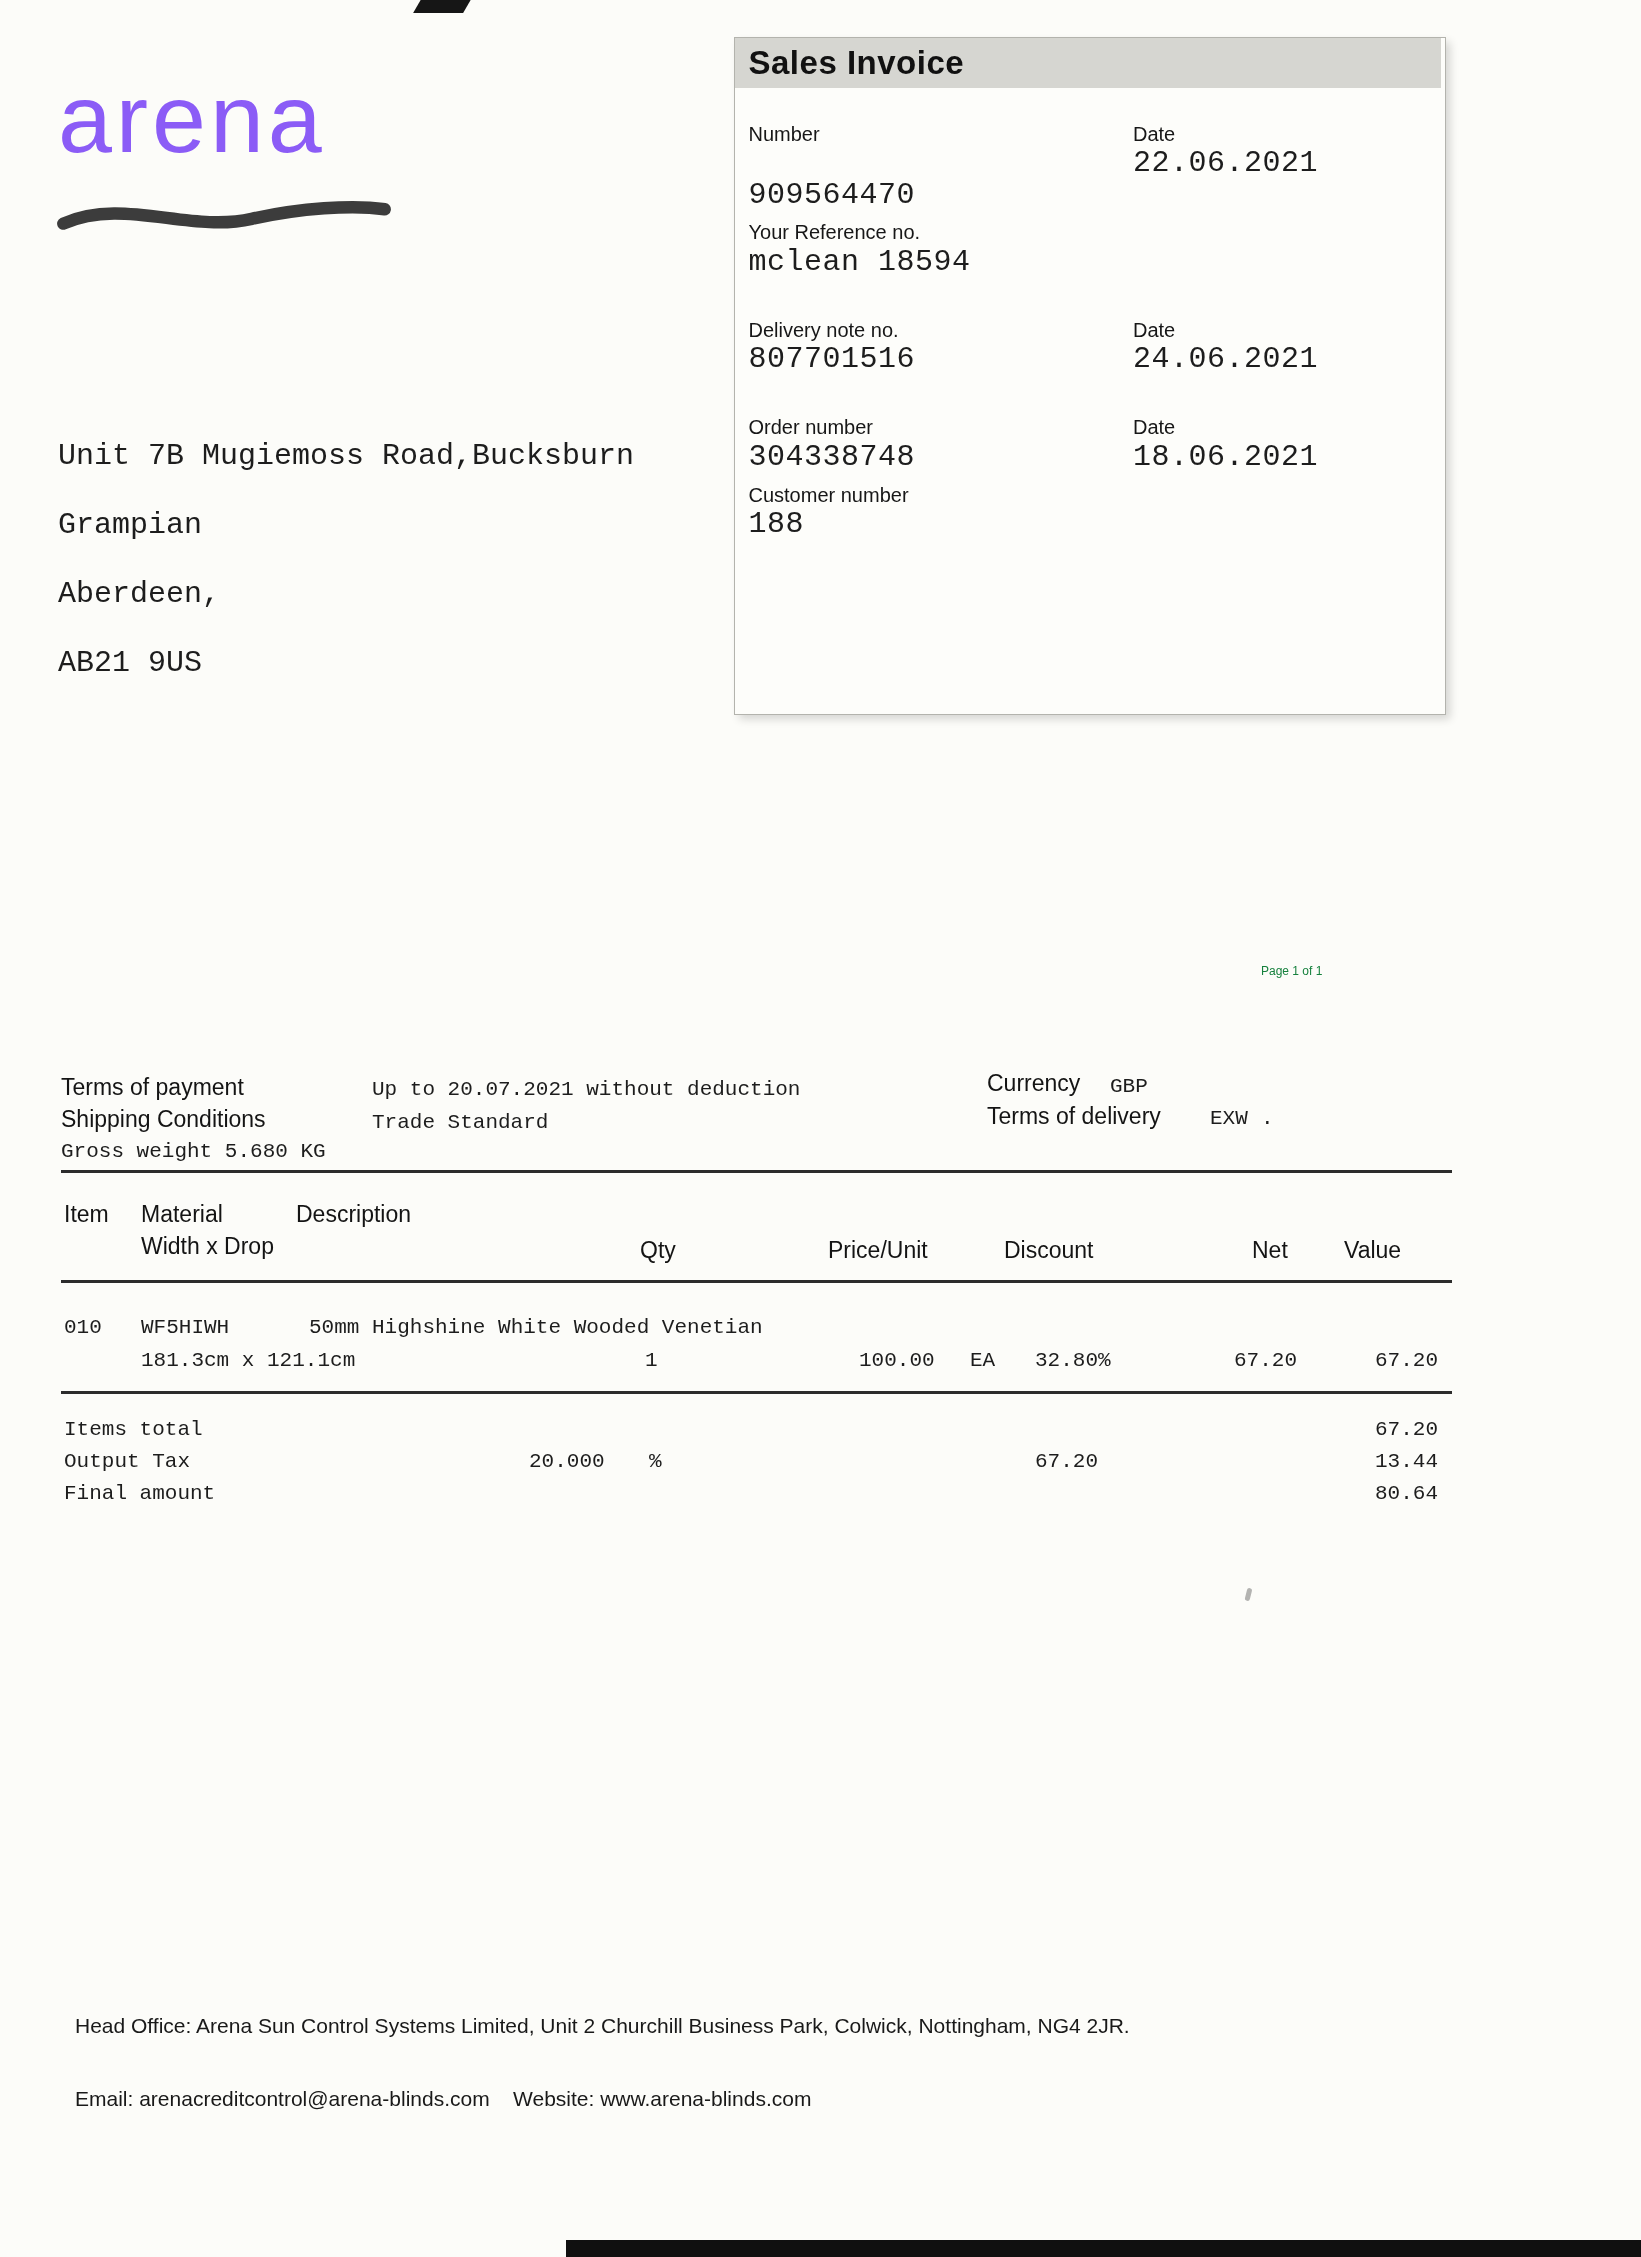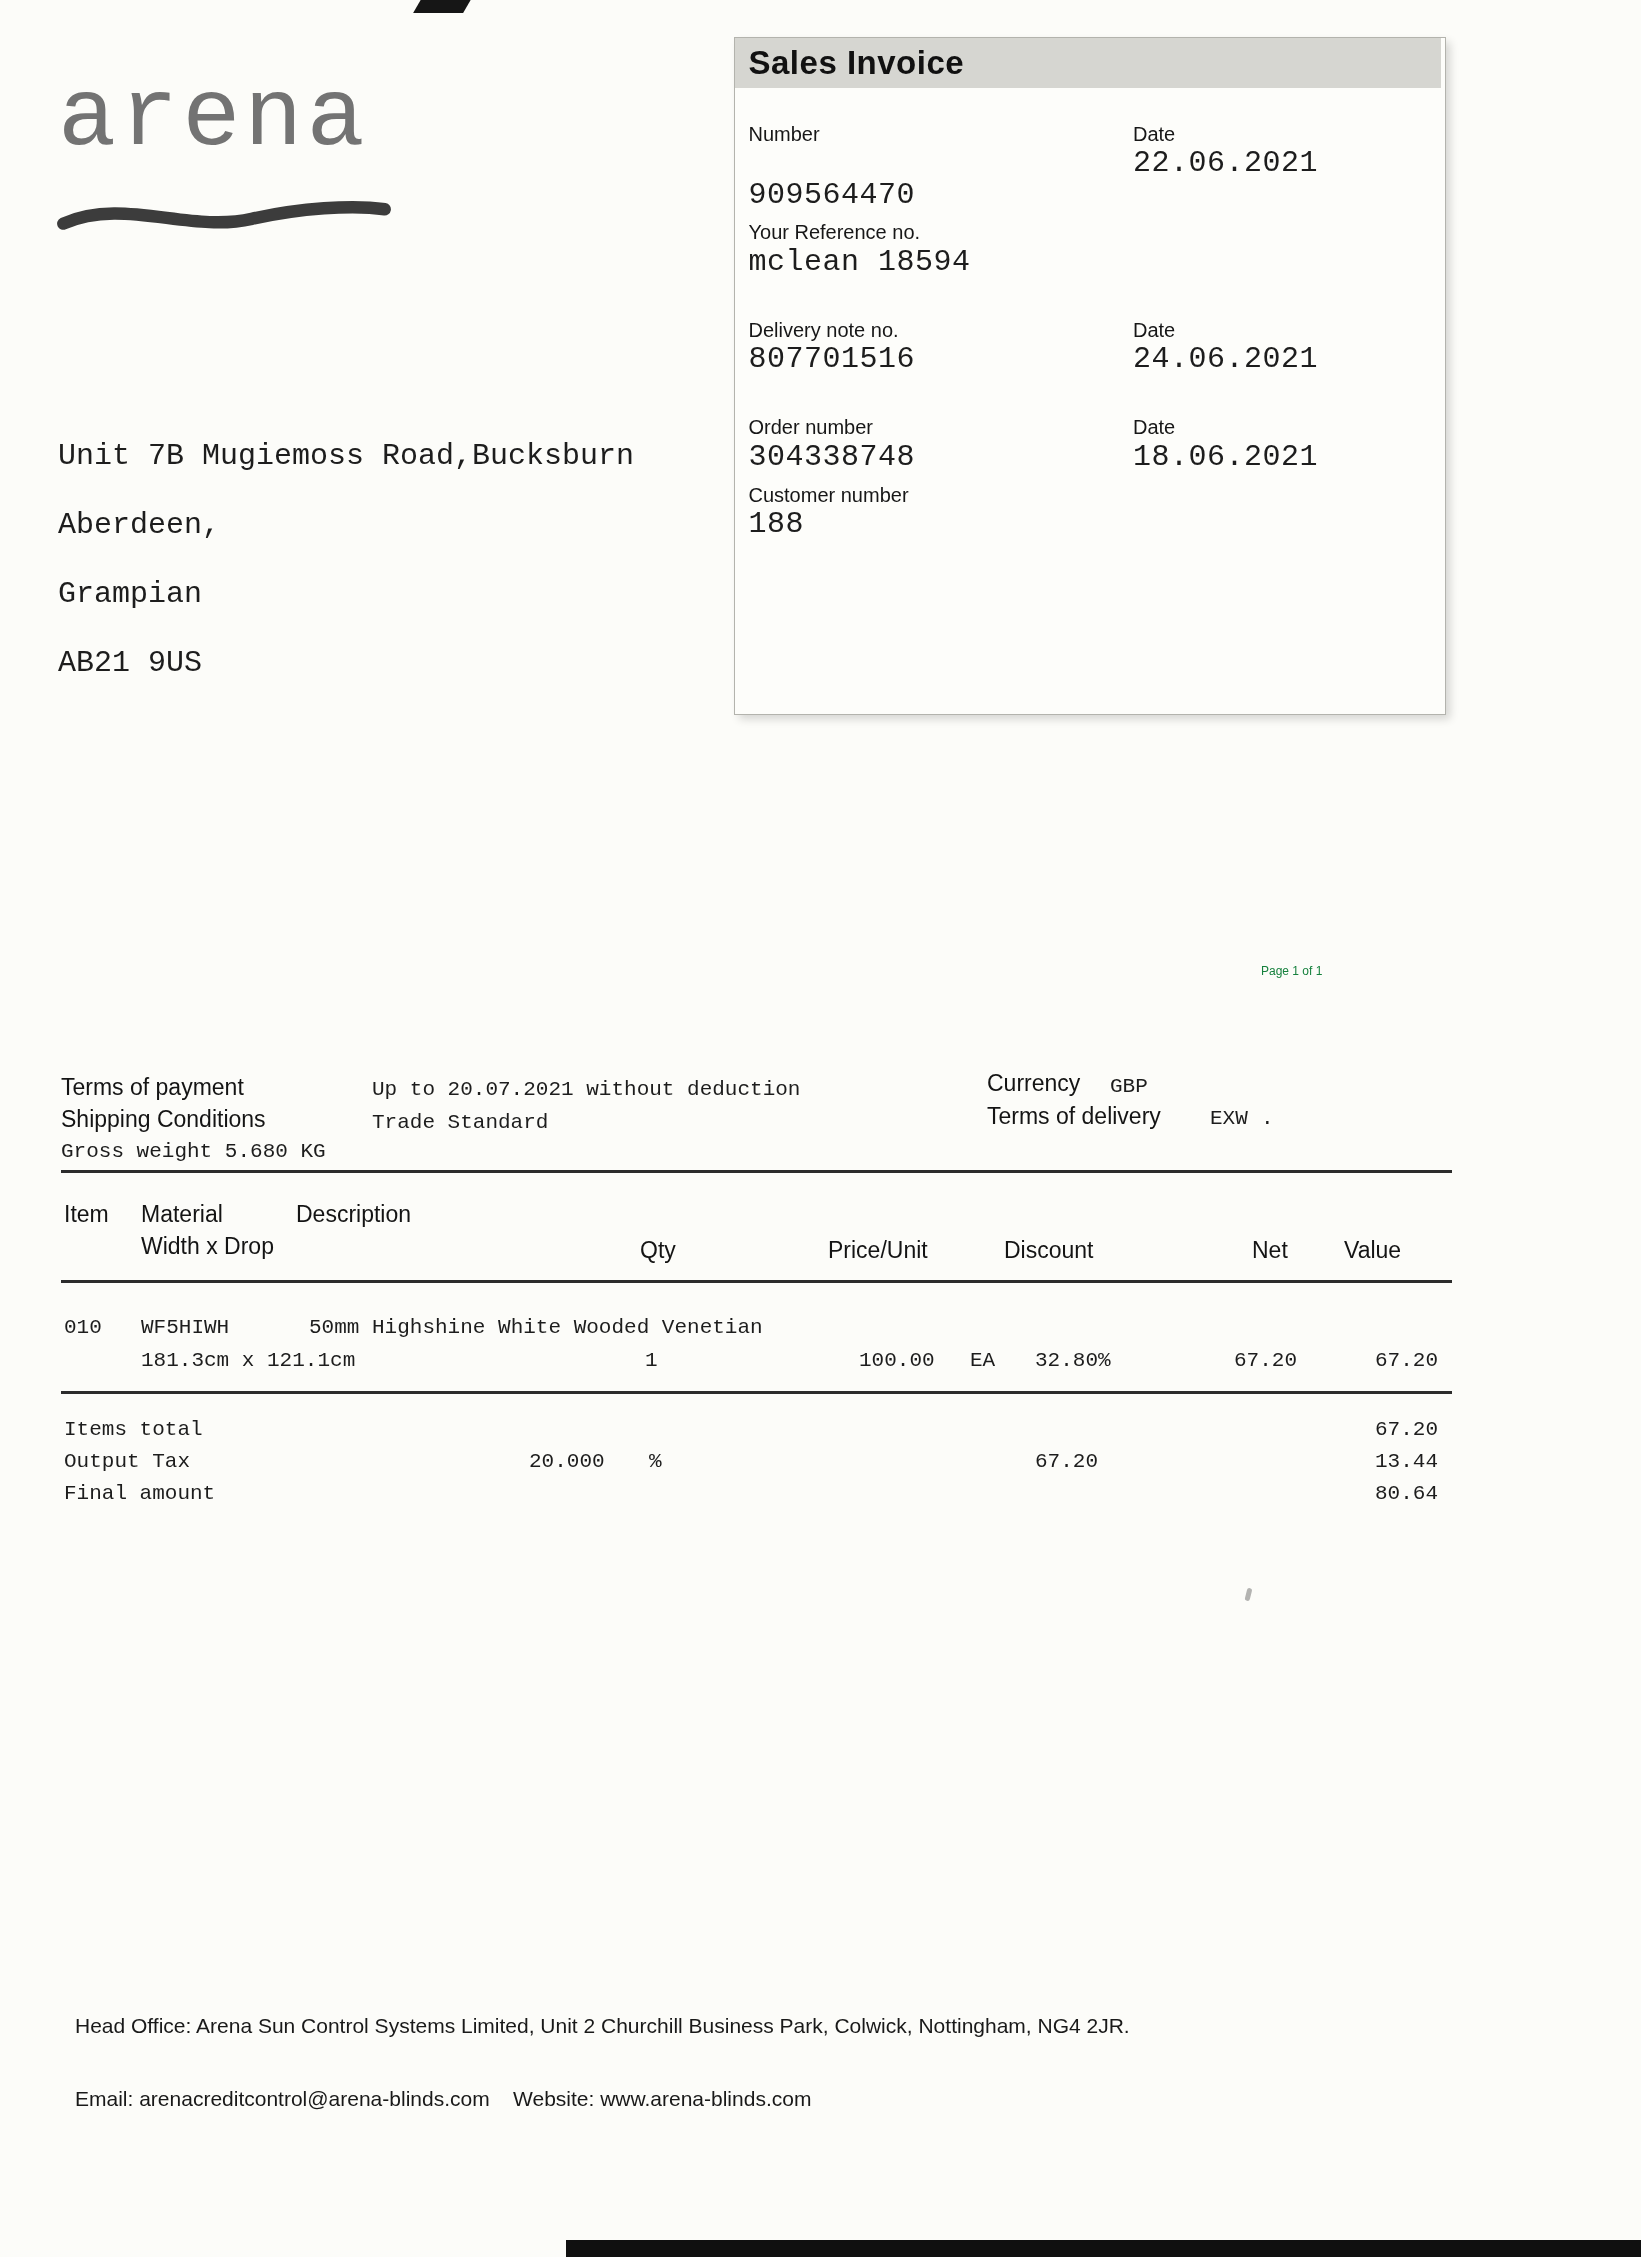--- a/index.html
+++ b/index.html
@@ -15,23 +15,23 @@
   .mono{font-family:"Liberation Mono","DejaVu Sans Mono",monospace;white-space:pre;}
 
   
   .top-mark{position:absolute;left:417px;top:0;width:50px;height:12.6px;background:#161616;transform:skewX(-30deg);}
   .bottom-bar{position:absolute;left:566px;top:2240px;width:1076px;height:17.4px;background:#101010;}
   .smudge{position:absolute;left:1246px;top:1588px;width:4.8px;height:12.6px;background:#777;border-radius:2.9px;transform:rotate(14deg);opacity:.55;}
 
   
   .logo-text{
     position:absolute;left:58px;top:70px;
-    font-family:Liberation Mono, monospace;
+    font-family:Liberation Sans, sans-serif;
     font-size:97px;line-height:1;letter-spacing:3.9px;
-    color:#737373;font-weight:400;
+    color:#8b5cf6;font-weight:400;
   }
   .logo-swoosh{position:absolute;left:54px;top:193px;}
 
   
   .invoice-box{
     position:absolute;left:734px;top:37px;width:710px;height:676px;
     background:#fdfdfa;
     border:1px solid #b3b3ad;
     box-shadow:4.8px 4.8px 8.7px rgba(0,0,0,0.16);
   }
@@ -99,22 +99,22 @@
     <span class="box-value mono" style="left:13.5px;top:402px;text-align:center;">304338748</span>
     <span class="box-label" style="left:398px;top:378px;">Date</span>
     <span class="box-value mono" style="left:398px;top:402px;">18.06.2021</span>
 
     <span class="box-label" style="left:13.5px;top:446px;">Customer number</span>
     <span class="box-value mono" style="left:13.5px;top:469px;">188</span>
   </div>
 
   <div class="address mono">
     <div class="addr-line">Unit 7B Mugiemoss Road,Bucksburn</div>
+    <div class="addr-line">Grampian</div>
     <div class="addr-line">Aberdeen,</div>
-    <div class="addr-line">Grampian</div>
     <div class="addr-line">AB21 9US</div>
   </div>
 
   <div class="page-indicator">Page 1 of 1</div>
 
   <span class="term-label" style="left:61px;top:1074px;">Terms of payment</span>
   <span class="term-value mono" style="left:372px;top:1078px;">Up to 20.07.2021 without deduction</span>
   <span class="term-label" style="left:987px;top:1070px;">Currency</span>
   <span class="term-value mono" style="left:1110px;top:1075px;">GBP</span>
 

